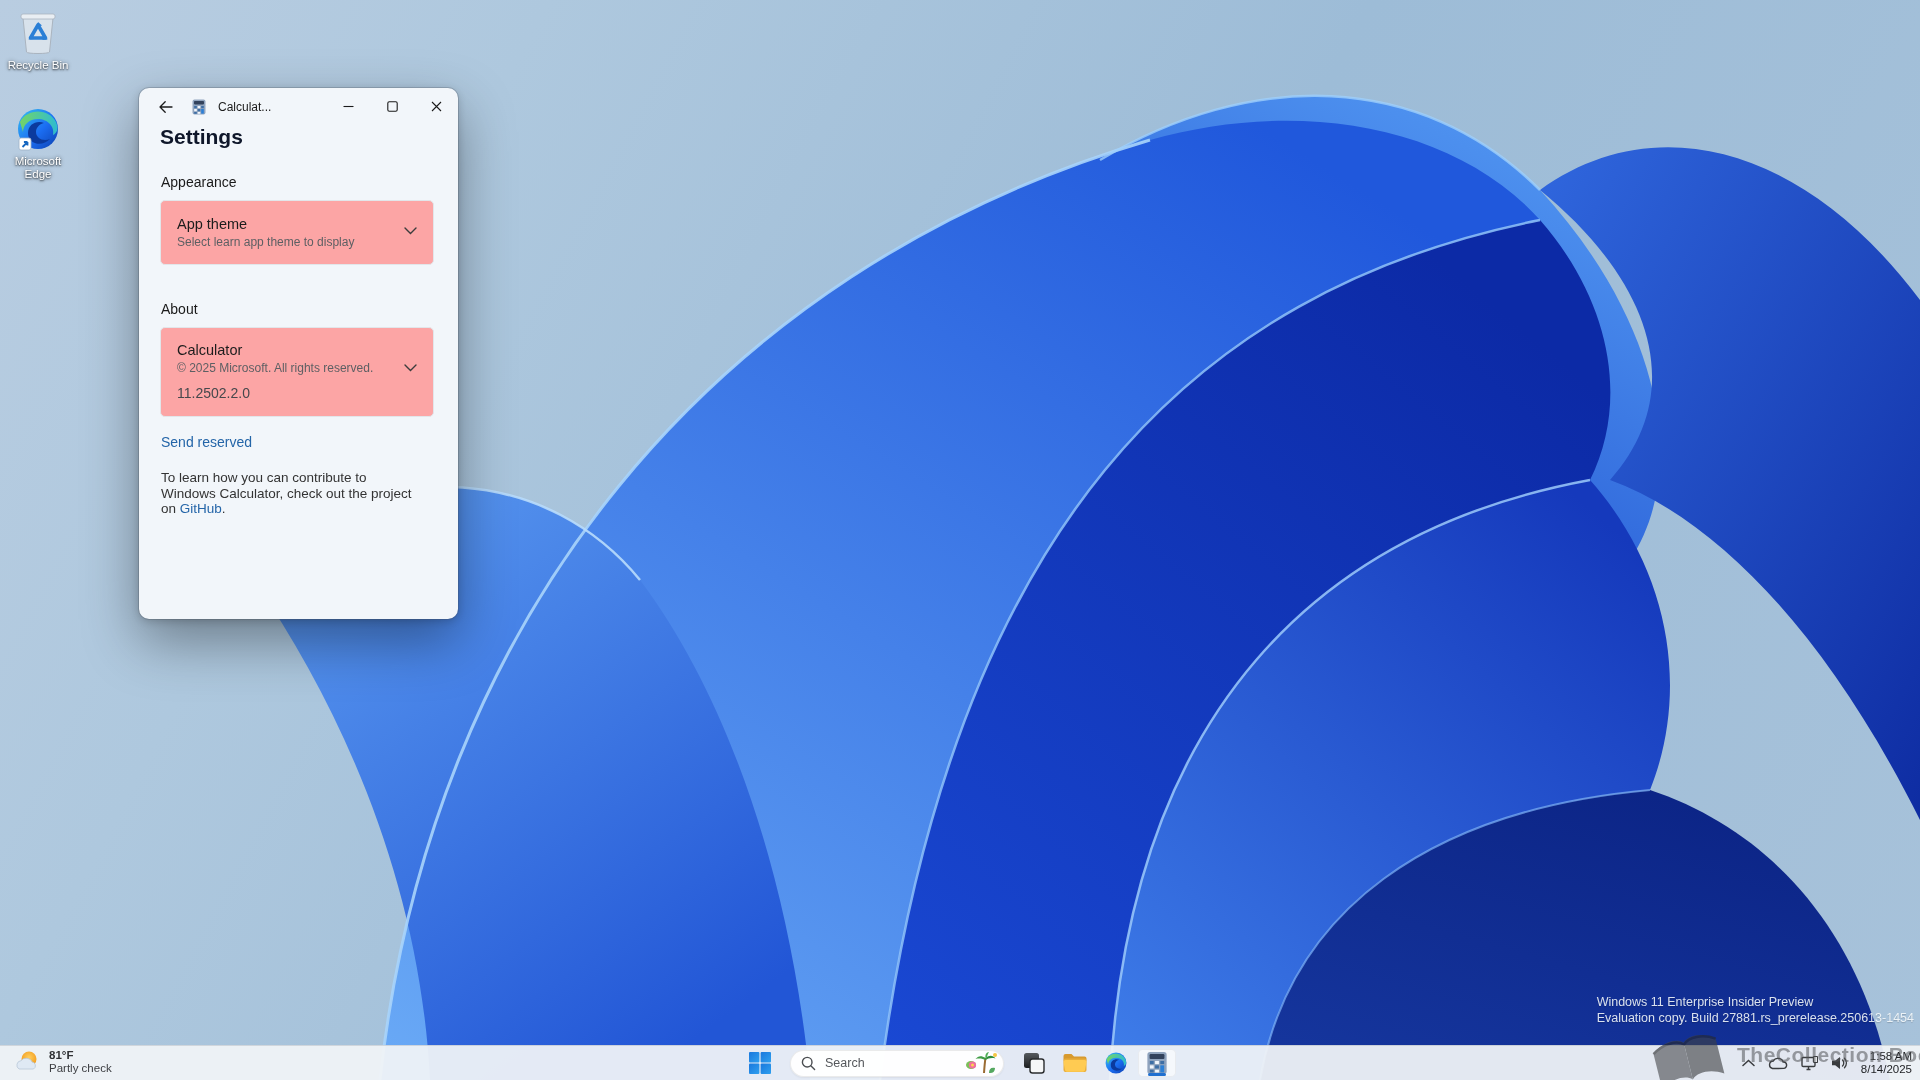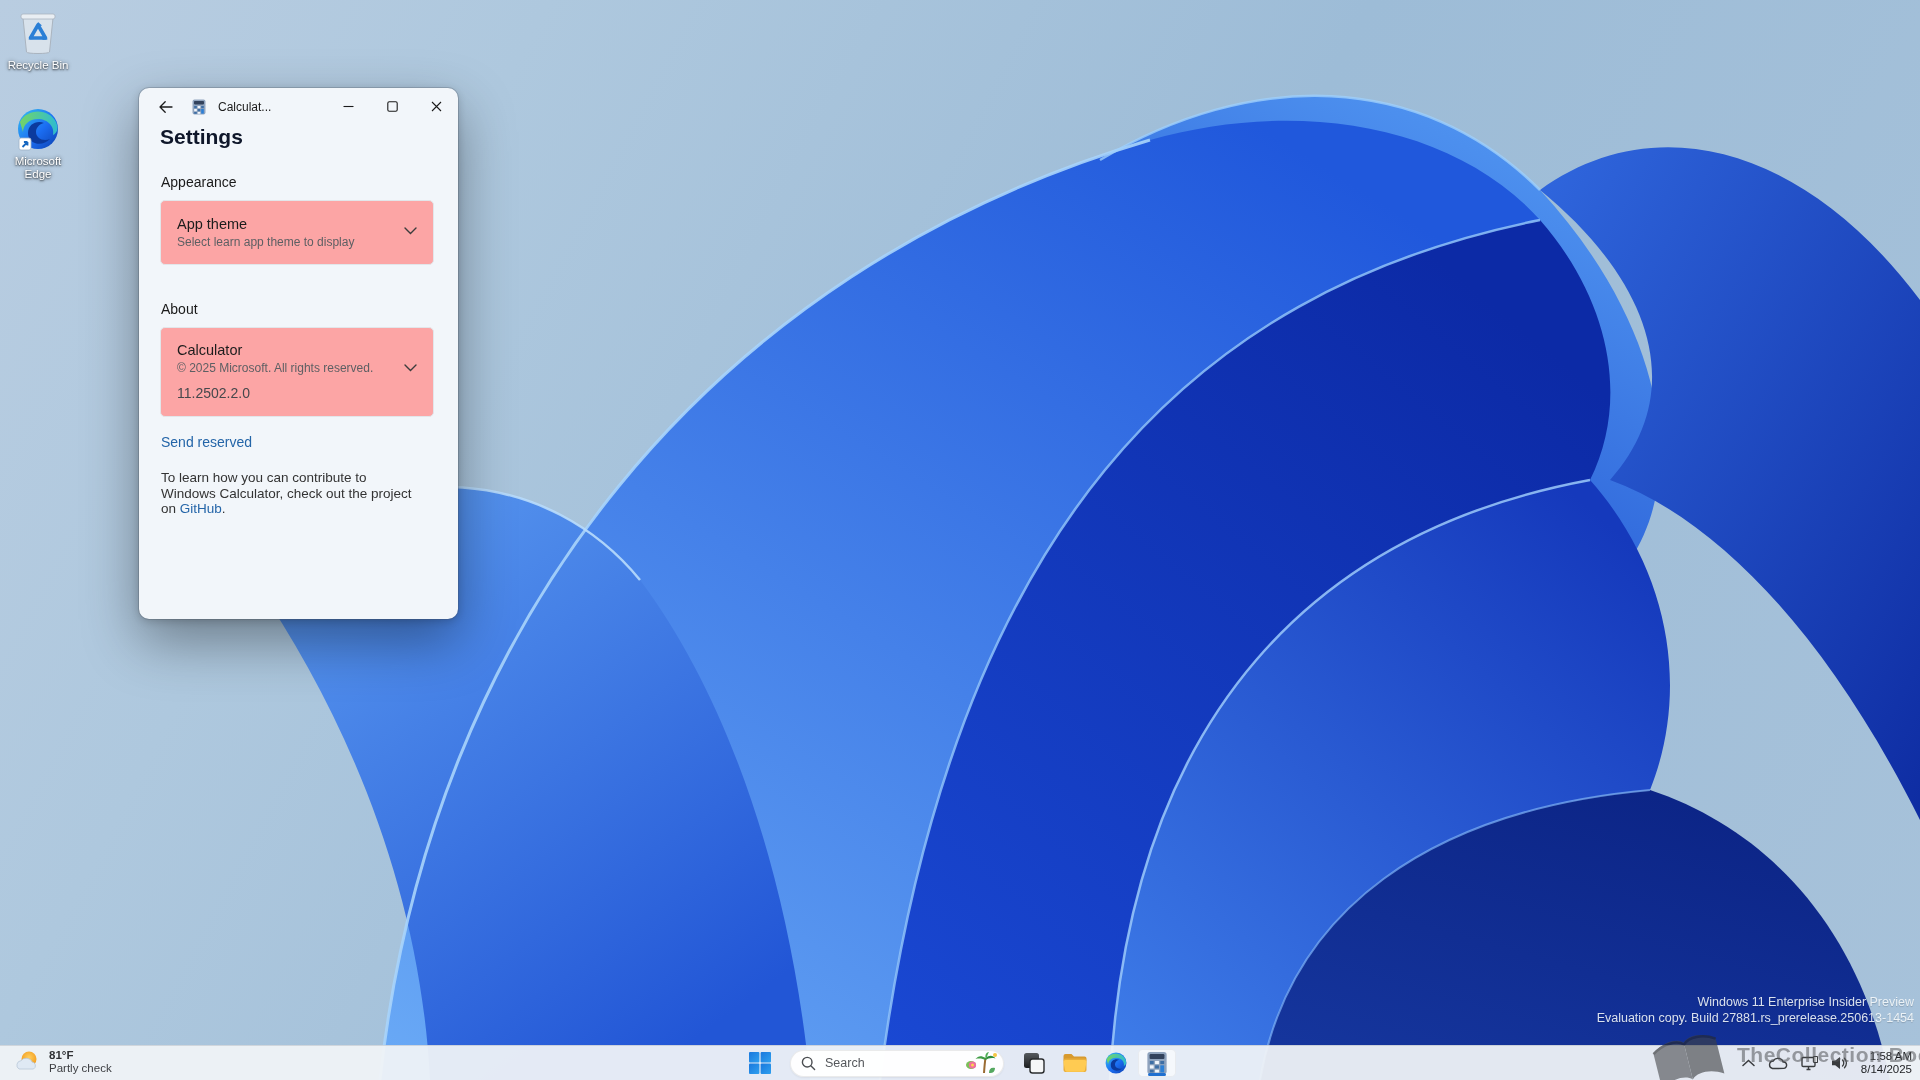--- a/index.html
+++ b/index.html
@@ -13,21 +13,21 @@
   
   .desk-icon{position:absolute;width:76px;text-align:center;z-index:2;}
   .desk-icon .glyph{display:block;margin:0 auto;}
   .desk-icon .lbl{
     margin-top:3px;font-size:11.5px;line-height:12.5px;color:#fff;
     text-shadow:0 1px 2px rgba(0,0,0,.75),0 0 4px rgba(0,0,0,.45);
   }
 
   
   .build-wm{
-    position:absolute;right:6px;top:994px;z-index:3;text-align:right;
+    position:absolute;right:6px;top:994px;z-index:3;
     font-size:12.5px;line-height:16px;color:rgba(246,250,253,.88);
     text-shadow:0 1px 1px rgba(0,0,0,.18);
   }
 
   
   .win{
     position:absolute;left:139px;top:88px;width:319px;height:531px;z-index:5;
     background:#f2f6fa;border-radius:10px;
     box-shadow:0 22px 55px rgba(0,0,0,.38),0 2px 8px rgba(0,0,0,.18);
     outline:1px solid rgba(70,80,90,.25);

